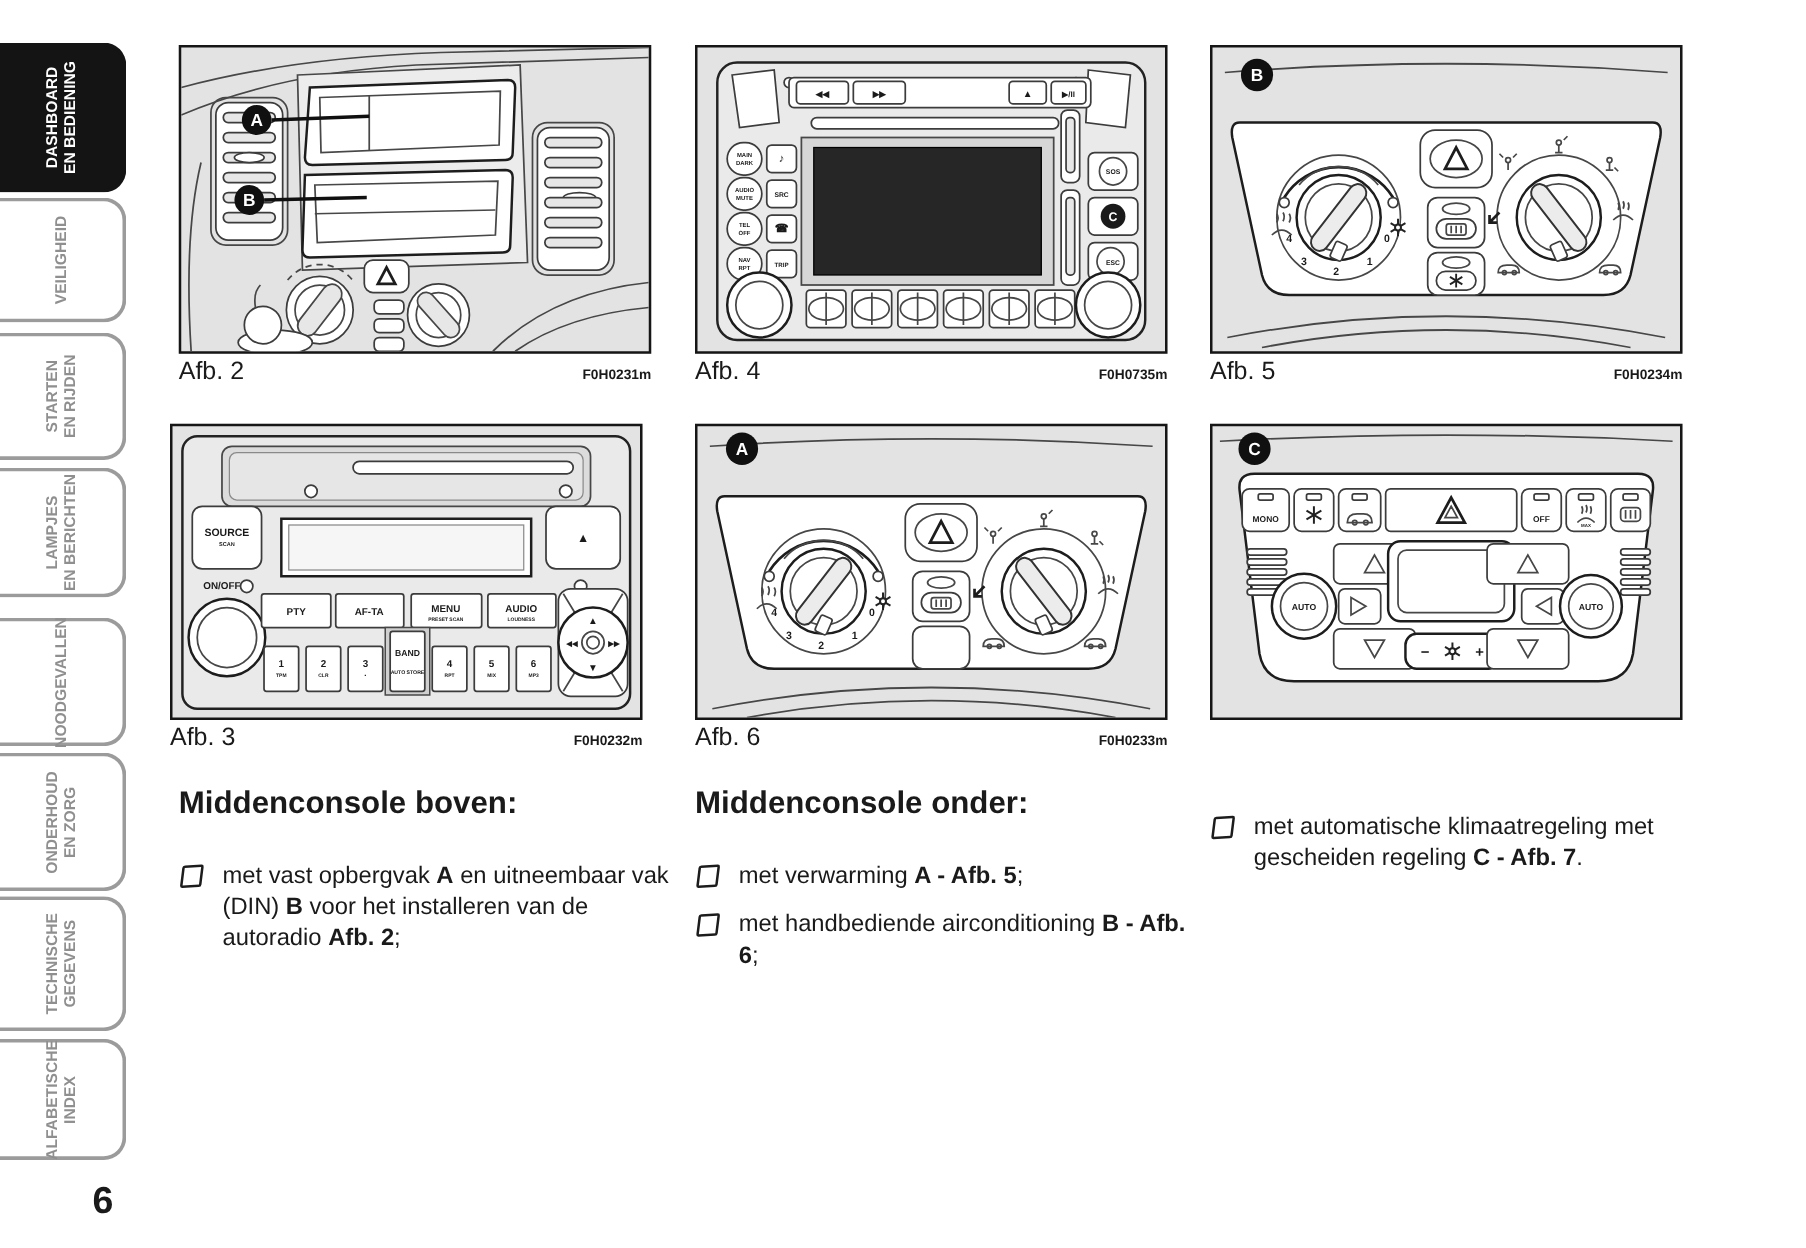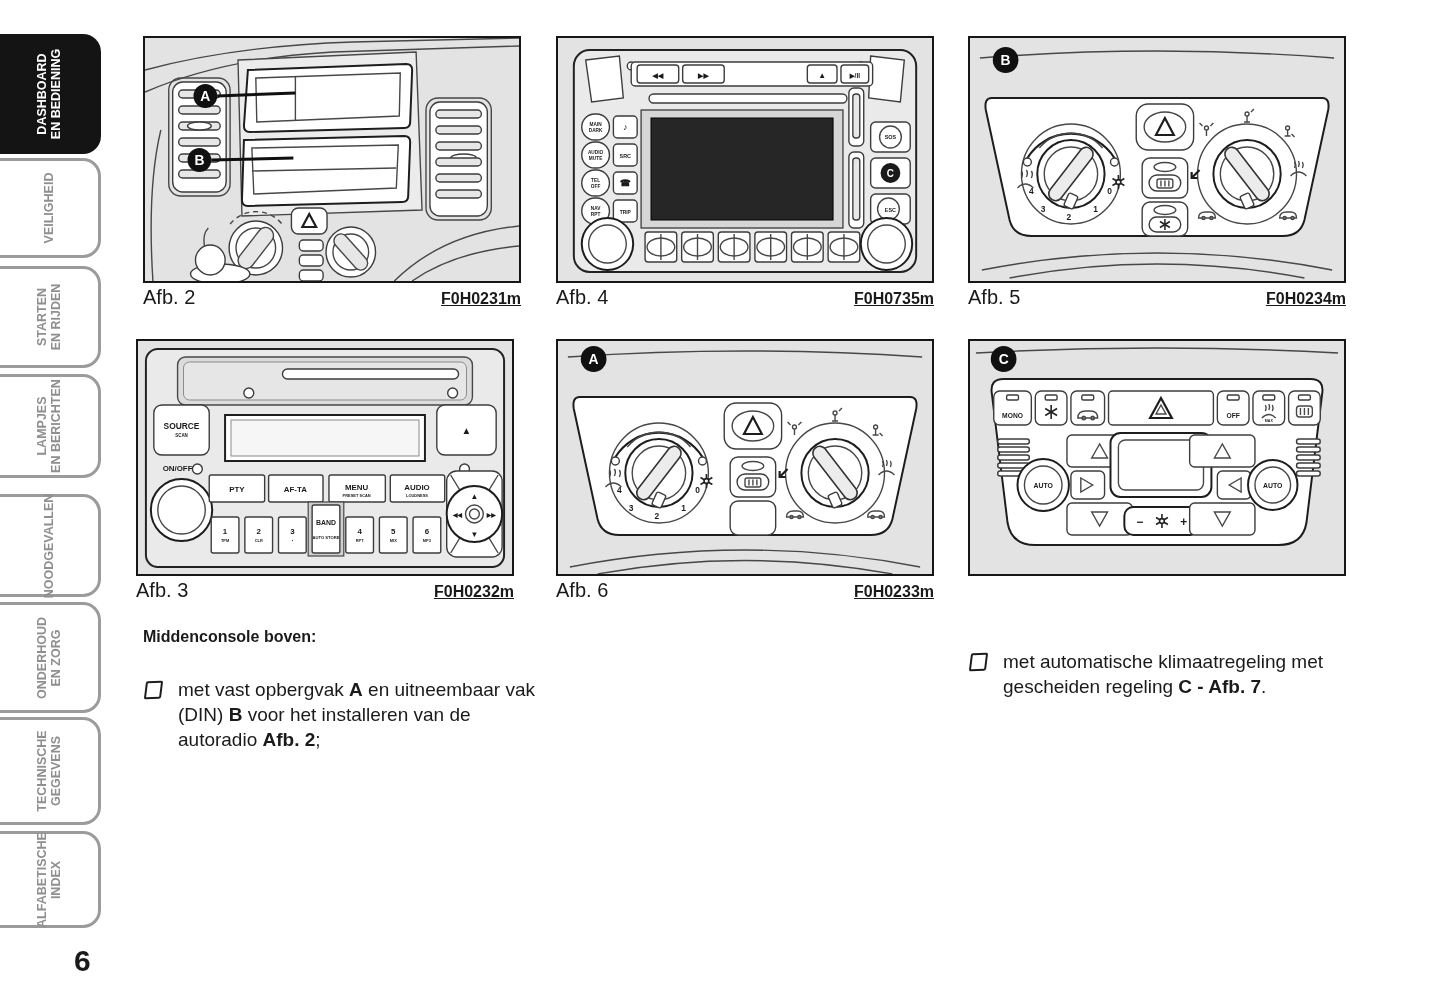--- a/index.html
+++ b/index.html
@@ -16,35 +16,35 @@
   .tab-label span{display:block;}
 
   .page-num{position:absolute;left:74px;top:944px;font-size:30px;font-weight:bold;}
 
   
   .fig{position:absolute;width:378px;margin:0;}
   .fig-canvas{box-sizing:border-box;width:378px;border:2px solid #161616;background:#e3e3e3;}
   .fig-canvas svg{display:block;width:100%;height:100%;}
   .fig-cap{display:flex;justify-content:space-between;align-items:baseline;margin-top:3px;}
   .cap{font-size:20px;}
-  .code{font-size:16px;font-weight:bold;text-decoration:underline;}
+  .code{font-size:11px;font-weight:bold;}
 
   
   svg text{font-family:"Liberation Sans",sans-serif;}
   .s1{fill:none;stroke:#474747;stroke-width:1.4;}
   .s2{fill:none;stroke:#1d1d1d;stroke-width:2.2;}
   .w1{fill:#fff;stroke:#3c3c3c;stroke-width:1.4;}
   .w2{fill:#fff;stroke:#1d1d1d;stroke-width:2;}
   .g1{fill:#e7e7e7;stroke:#3c3c3c;stroke-width:1.4;}
   .u{fill:#eaeaea;stroke:#222;stroke-width:2;}
   .t{fill:#1a1a1a;font-weight:bold;text-anchor:middle;}
 
   
   .textcol{position:absolute;top:628px;}
-  .textcol h3{margin:0 0 31px 0;font-size:16px;font-weight:bold;}
+  .textcol h3{margin:0 0 31px 0;font-size:25px;font-weight:bold;}
   .li{display:flex;margin-bottom:14px;font-size:19px;line-height:25px;margin-top:13px;}
   .blt{flex:none;width:13px;height:14px;border:2.4px solid #1c1c1c;border-radius:2px;
        transform:skewX(-10deg) rotate(-3deg);margin:4px 16px 0 2px;}
   .li b{font-weight:bold;}
 </style>
 </head>
 <body>
 
 <div class="page">
 
@@ -689,20 +689,31 @@
   </figure>
 
   <div class="textcol" style="left:143px;width:392px;">
     <h3>Middenconsole boven:</h3>
     <div class="li">
       <span class="blt"></span>
       <span><span>met vast opbergvak </span><b>A</b><span> en uitneembaar vak (DIN) </span><b>B</b><span> voor het installeren van de autoradio </span><b>Afb. 2</b><span>;</span></span>
     </div>
   </div>
 
+  <div class="textcol" style="left:556px;width:400px;">
+    <h3>Middenconsole onder:</h3>
+    <div class="li">
+      <span class="blt"></span>
+      <span><span>met verwarming </span><b>A - Afb. 5</b><span>;</span></span>
+    </div>
+    <div class="li">
+      <span class="blt"></span>
+      <span><span>met handbediende airconditioning </span><b>B - Afb. 6</b><span>;</span></span>
+    </div>
+  </div>
 
   <div class="textcol" style="left:968px;width:396px;padding-top:8px;">
     <div class="li">
       <span class="blt"></span>
       <span><span>met automatische klimaatregeling met gescheiden regeling </span><b>C - Afb. 7</b><span>.</span></span>
     </div>
   </div>
 
 </div>
 

